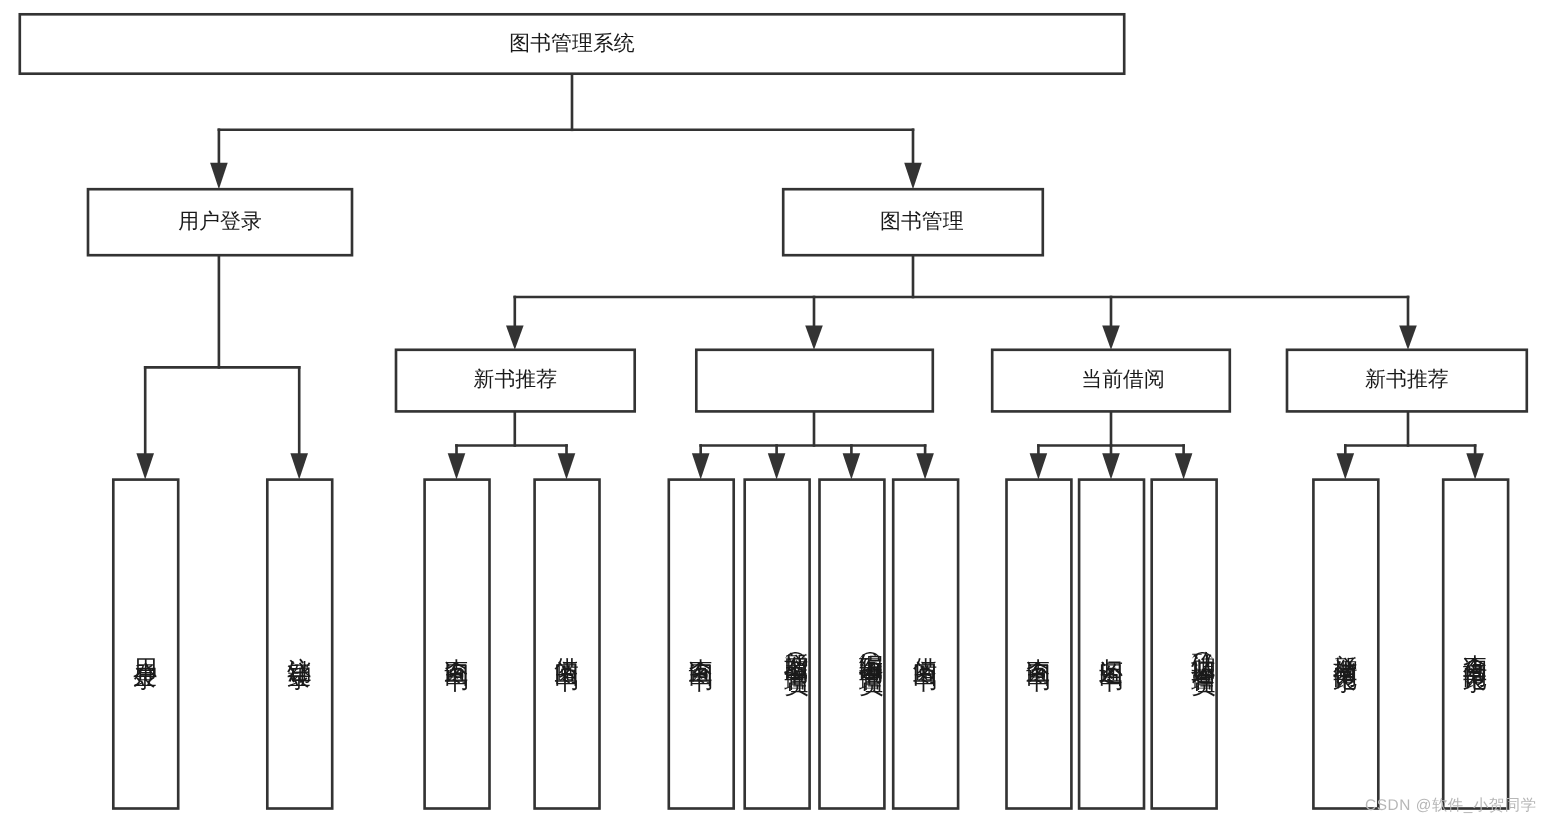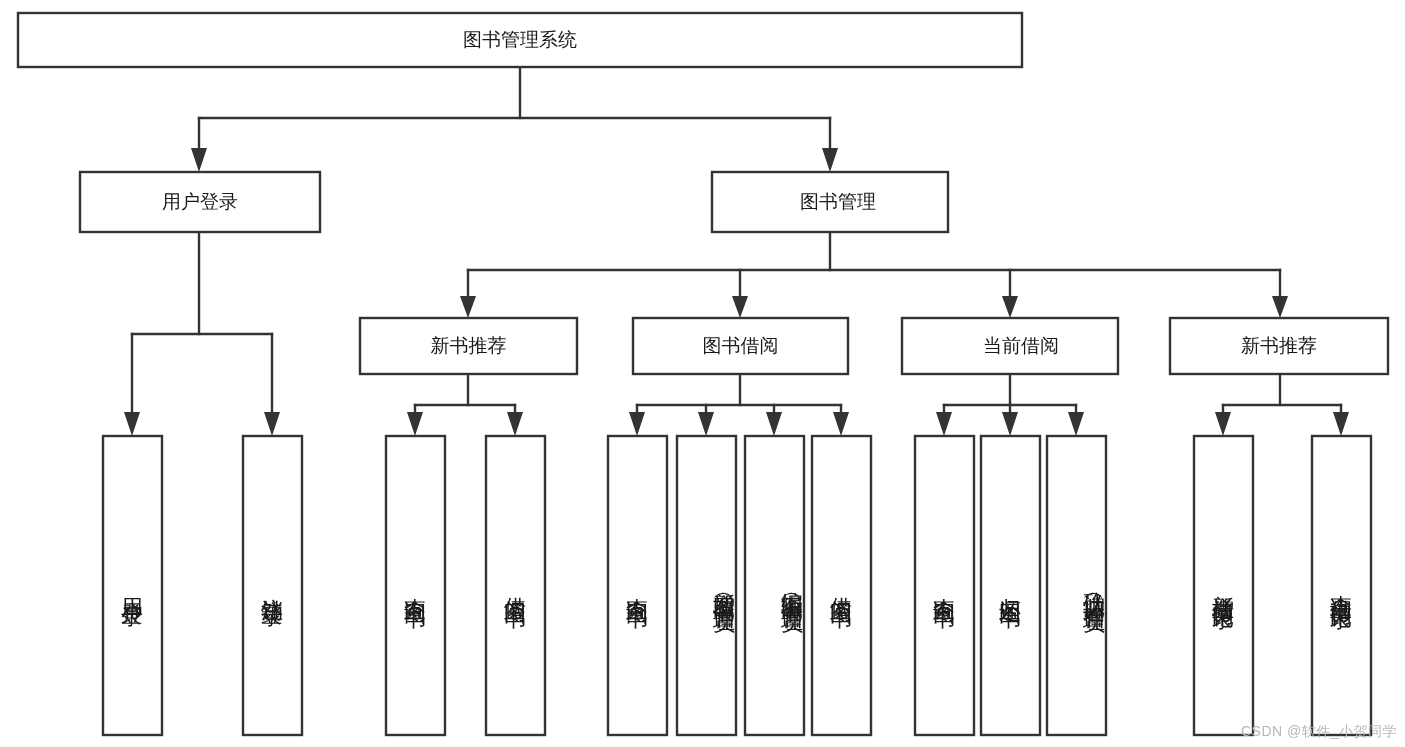--- a/index.html
+++ b/index.html
@@ -191,21 +191,20 @@
     <rect class="node-box" x="1194" y="436" width="59" height="299"></rect>
     <rect class="node-box" x="1312" y="436" width="59" height="299"></rect>
   </svg>
 
   <div class="node-label horizontal" style="left:18px;  top:13px;  width:1004px; height:54px;">图书管理系统</div>
 
   <div class="node-label horizontal" style="left:80px;  top:172px; width:240px; height:60px;">用户登录</div>
   <div class="node-label horizontal" style="left:712px; top:172px; width:236px; height:60px;padding-left:16px;">图书管理</div>
 
   <div class="node-label horizontal" style="left:360px;  top:318px; width:217px; height:56px;">新书推荐</div>
-  <div class="node-label horizontal" style="left:633px;  top:318px; width:215px; height:56px;">图书借阅</div>
   <div class="node-label horizontal" style="left:902px;  top:318px; width:216px; height:56px;padding-left:22px;">当前借阅</div>
   <div class="node-label horizontal" style="left:1170px; top:318px; width:218px; height:56px;">新书推荐</div>
 
   <div class="node-label vertical" style="left:103px; top:436px; width:59px; height:299px;">用户登录</div>
   <div class="node-label vertical" style="left:243px; top:436px; width:59px; height:299px;">注销登录</div>
 
   <div class="node-label vertical" style="left:386px; top:436px; width:59px; height:299px;">查询图书</div>
   <div class="node-label vertical" style="left:486px; top:436px; width:59px; height:299px;">借阅图书</div>
 
   <div class="node-label vertical" style="left:608px; top:436px; width:59px; height:299px;">查询图书</div>

